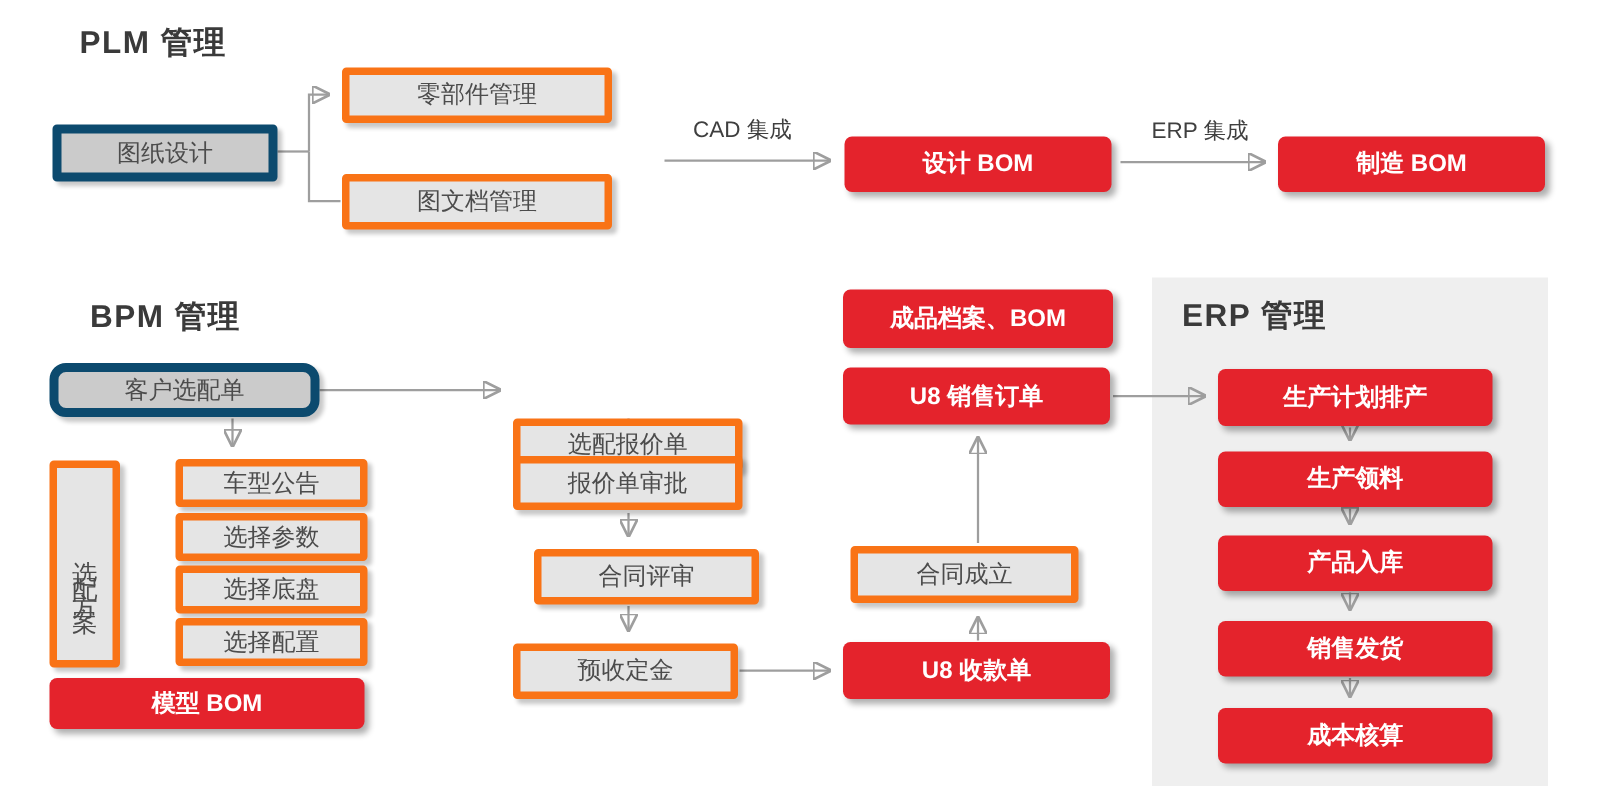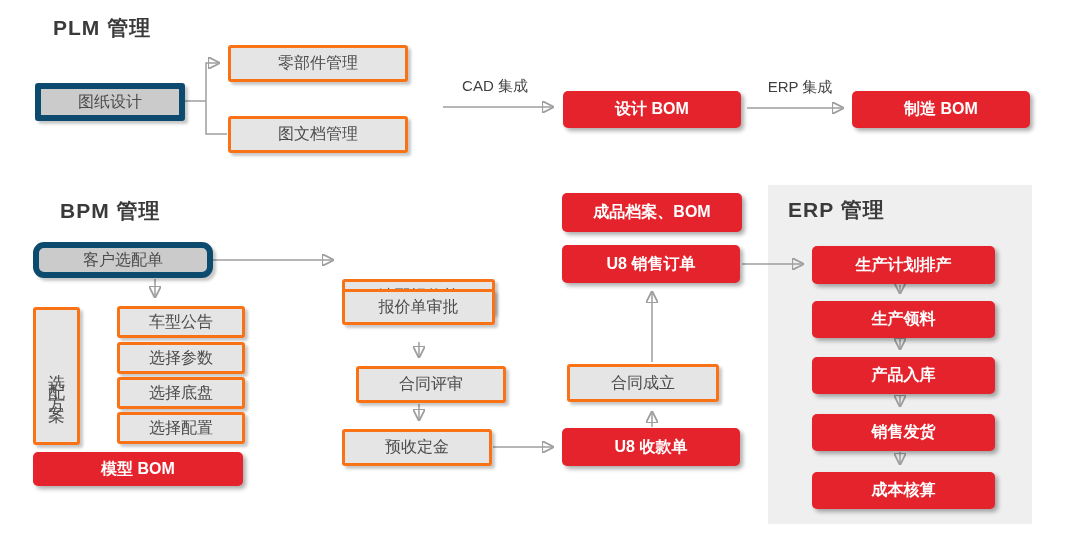--- a/index.html
+++ b/index.html
@@ -21,21 +21,21 @@
   .section-title{
     position:absolute;font-size:21px;font-weight:bold;color:var(--title-text);
     letter-spacing:1px;white-space:nowrap;
   }
   .flow-label{
     position:absolute;font-size:15px;color:#3f3f3f;text-align:center;white-space:nowrap;
   }
   .box{
     position:absolute;display:flex;align-items:center;justify-content:center;
     font-size:16px;color:var(--text-dark);background:var(--gray-box);
-    border:3px solid #f97316;border-radius:3px;
+    border:5px solid #f97316;border-radius:3px;
     box-shadow:3px 3px 3px rgba(0,0,0,0.22);
     box-sizing:border-box;white-space:nowrap;
   }
   .box.dark{background:var(--dark-gray-box);border:6px solid #0c4a6e;}
   .box.red{
     background:var(--red-box);color:var(--box-text-light);font-weight:bold;
     border:none;border-radius:5px;box-shadow:3px 3px 4px rgba(0,0,0,0.32);
     font-size:16px;
   }
   .box.vertical{
@@ -108,21 +108,21 @@
 
   <div class="box dark" style="left:33px;top:242px;width:180px;height:36px;border-radius:11px;">客户选配单</div>
   <div class="box vertical" style="left:33px;top:307px;width:47px;height:138px;">选配方案</div>
   <div class="box" style="left:117px;top:306px;width:128px;height:32px;">车型公告</div>
   <div class="box" style="left:117px;top:342px;width:128px;height:32px;">选择参数</div>
   <div class="box" style="left:117px;top:377px;width:128px;height:32px;">选择底盘</div>
   <div class="box" style="left:117px;top:412px;width:128px;height:32px;">选择配置</div>
   <div class="box red" style="left:33px;top:452px;width:210px;height:34px;">模型 BOM</div>
 
   <div class="box" style="left:342px;top:243px;width:153px;height:35px;margin-top:36px;">选配报价单</div>
-  <div class="box" style="left:342px;top:289px;width:153px;height:36px;text-align:right;">报价单审批</div>
+  <div class="box" style="left:342px;top:304px;width:153px;height:36px;text-align:right;">报价单审批</div>
   <div class="box" style="left:356px;top:366px;width:150px;height:37px;">合同评审</div>
   <div class="box" style="left:342px;top:429px;width:150px;height:37px;">预收定金</div>
 
   <div class="box" style="left:567px;top:364px;width:152px;height:38px;">合同成立</div>
   <div class="box red" style="left:562px;top:428px;width:178px;height:38px;">U8 收款单</div>
   <div class="box red" style="left:562px;top:245px;width:178px;height:38px;">U8 销售订单</div>
   <div class="box red" style="left:562px;top:193px;width:180px;height:39px;">成品档案、BOM</div>
 
   <div class="box red" style="left:812px;top:246px;width:183px;height:38px;">生产计划排产</div>
   <div class="box red" style="left:812px;top:301px;width:183px;height:37px;">生产领料</div>

